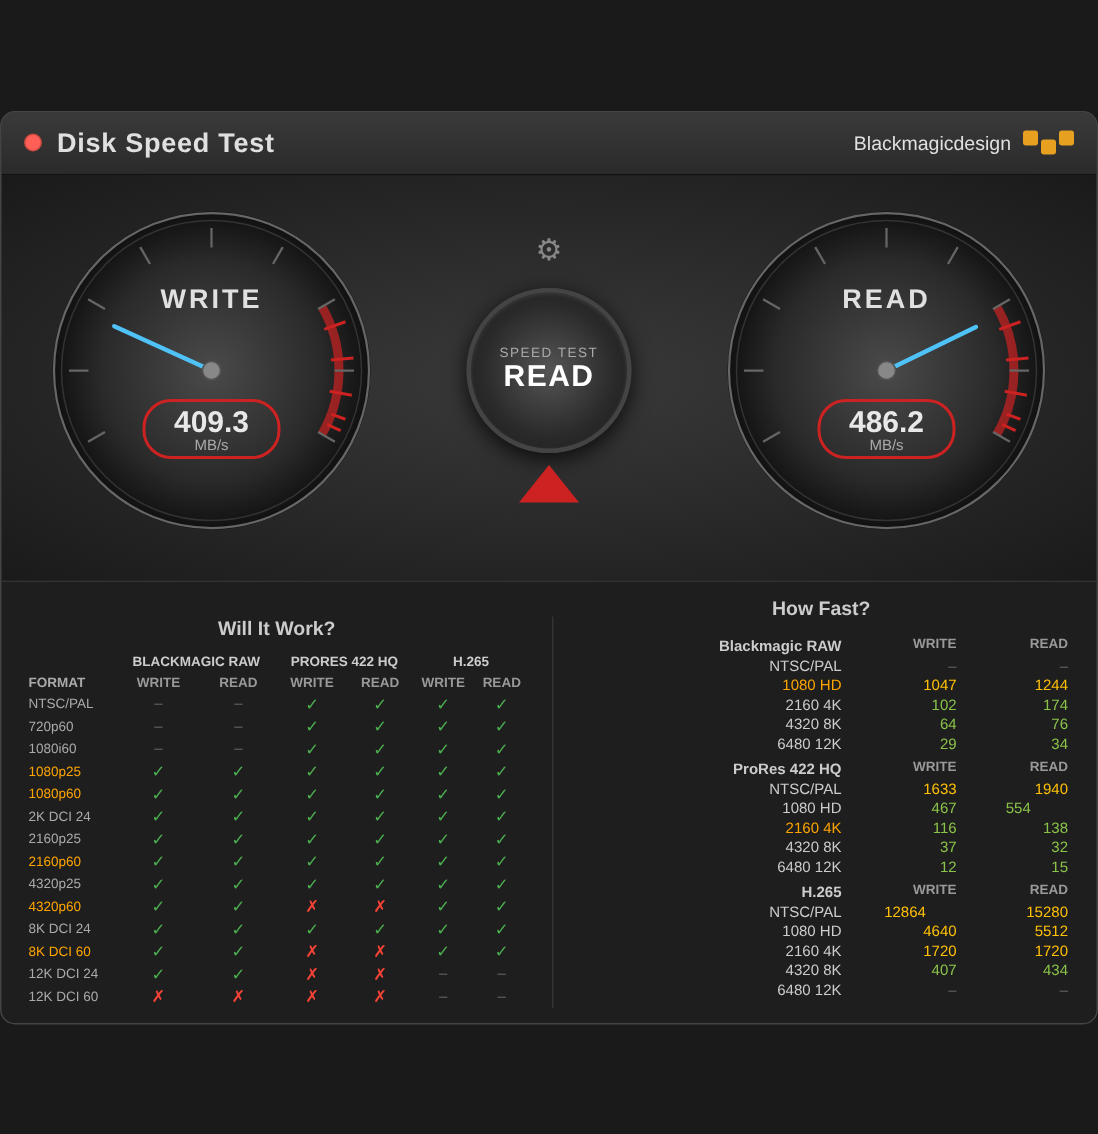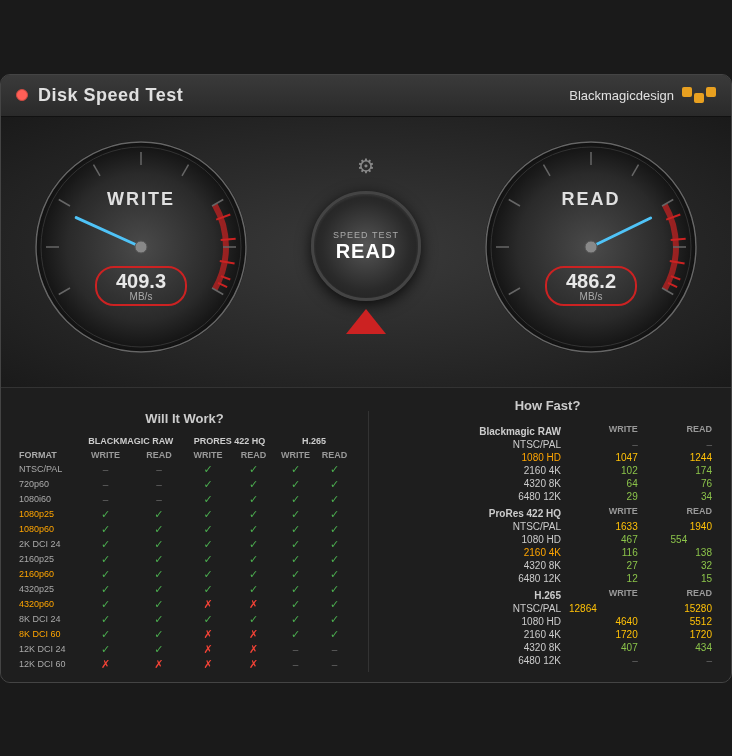--- a/index.html
+++ b/index.html
@@ -519,36 +519,36 @@
       <td style="text-align:right; color:#8bc34a; font-size:10px;">467</td>
       <td style="text-align:center; color:#8bc34a; font-size:10px;">554</td>
     </tr>
             <tr>
       <td style="text-align:right; color:#ffa500; font-size:10px;">2160 4K</td>
       <td style="text-align:right; color:#8bc34a; font-size:10px;">116</td>
       <td style="text-align:right; color:#8bc34a; font-size:10px;">138</td>
     </tr>
             <tr>
       <td style="text-align:right; color:#ccc; font-size:10px;">4320 8K</td>
-      <td style="text-align:right; color:#8bc34a; font-size:10px;">27</td>
+      <td style="text-align:right; color:#8bc34a; font-size:10px;">37</td>
       <td style="text-align:right; color:#8bc34a; font-size:10px;">32</td>
     </tr>
             <tr>
       <td style="text-align:right; color:#ccc; font-size:10px;">6480 12K</td>
       <td style="text-align:right; color:#8bc34a; font-size:10px;">12</td>
       <td style="text-align:right; color:#8bc34a; font-size:10px;">15</td>
     </tr>
             <tr>
     <td colspan="1" style="color:#ccc; font-weight:bold; font-size:10px; padding-top:5px;">H.265</td>
     <td style="color:#999; font-size:9px; text-align:right; font-weight:bold;">WRITE</td>
     <td style="color:#999; font-size:9px; text-align:right; font-weight:bold;">READ</td>
   </tr>
             <tr>
       <td style="text-align:right; color:#ccc; font-size:10px;">NTSC/PAL</td>
-      <td style="text-align:left; color:#ffc107; font-size:10px;">12864</td>
+      <td style="text-align:center; color:#ffc107; font-size:10px;">12864</td>
       <td style="text-align:right; color:#ffc107; font-size:10px;">15280</td>
     </tr>
             <tr>
       <td style="text-align:right; color:#ccc; font-size:10px;">1080 HD</td>
       <td style="text-align:right; color:#ffc107; font-size:10px;">4640</td>
       <td style="text-align:right; color:#ffc107; font-size:10px;">5512</td>
     </tr>
             <tr>
       <td style="text-align:right; color:#ccc; font-size:10px;">2160 4K</td>
       <td style="text-align:right; color:#ffc107; font-size:10px;">1720</td>

